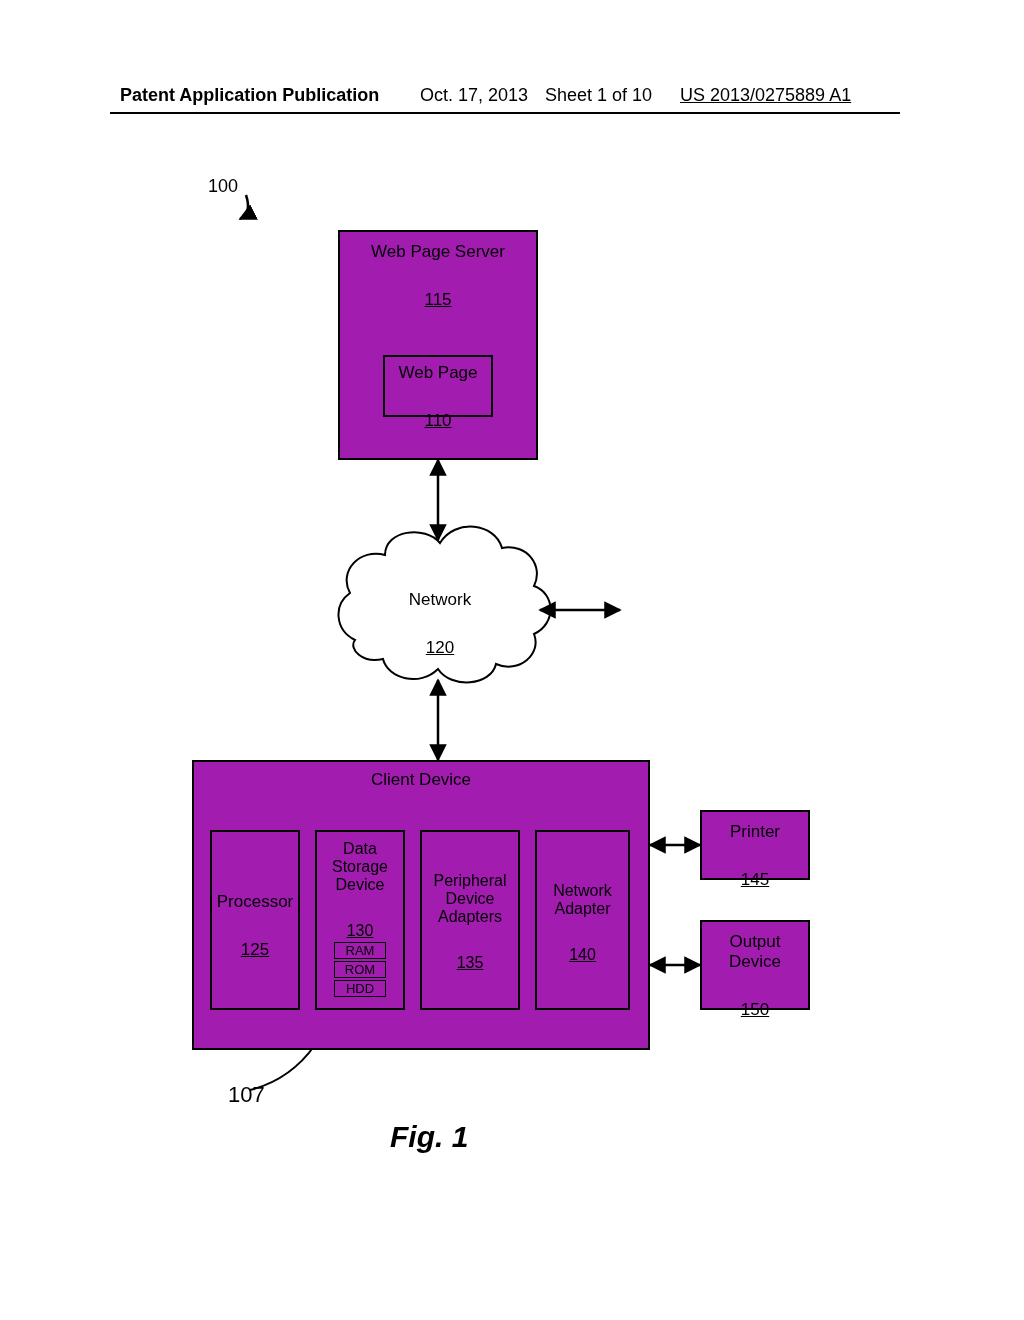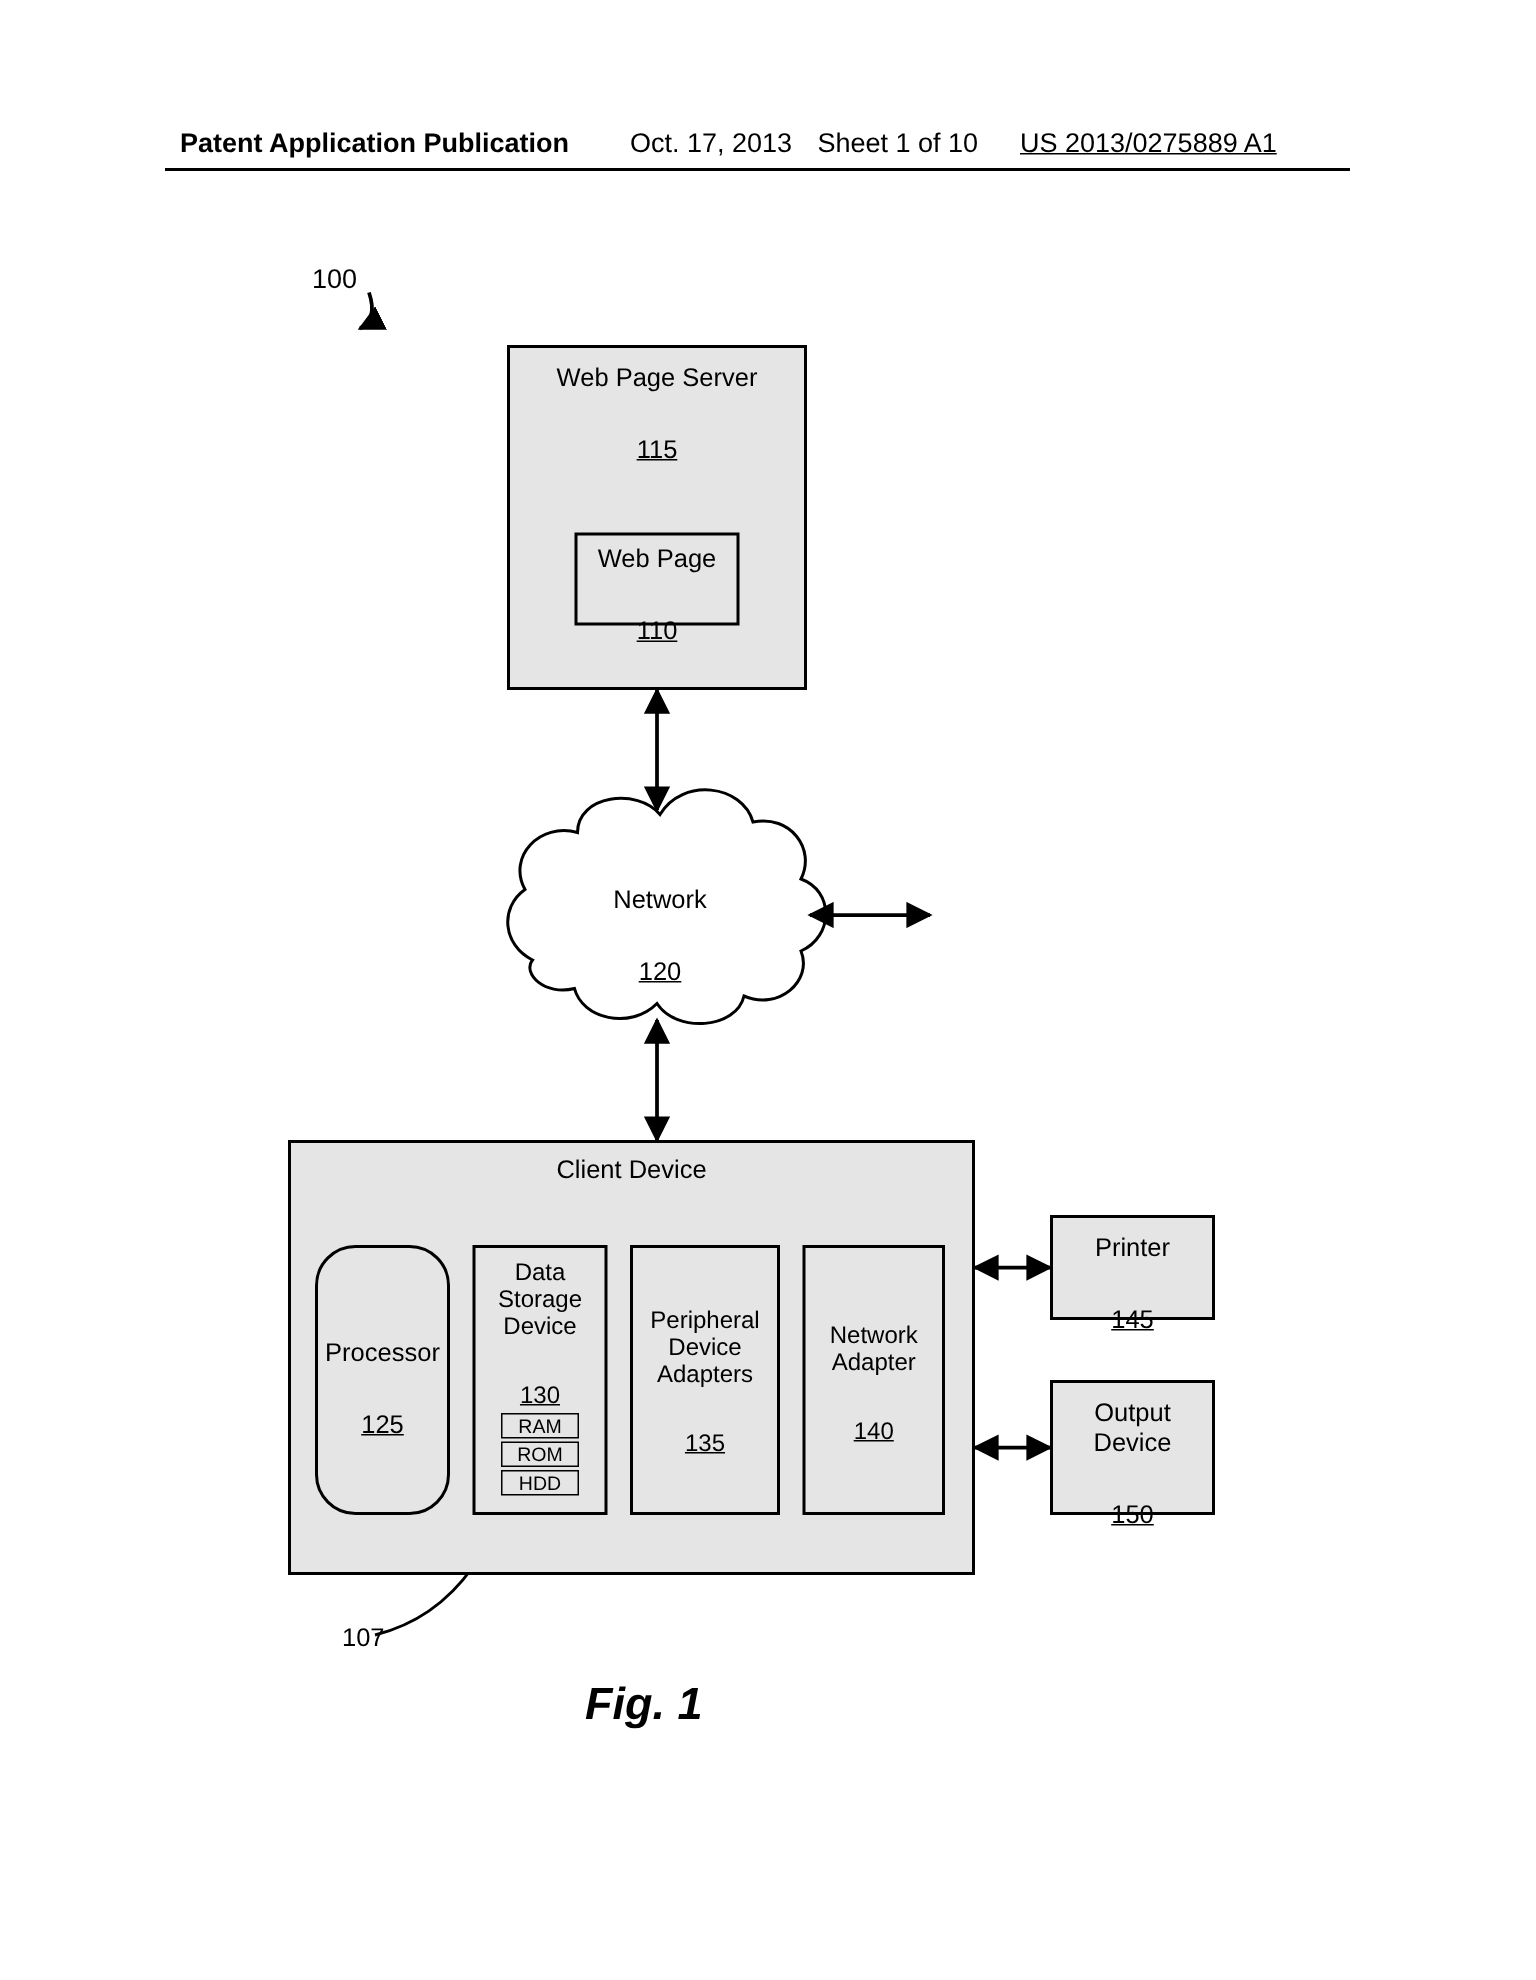--- a/index.html
+++ b/index.html
@@ -41,21 +41,21 @@
     top: 112px;
     left: 110px;
     width: 790px;
     border-top: 2px solid #000;
   }
   .box {
     position: absolute;
     border: 2px solid #000;
     text-align: center;
     font-size: 17px;
-    background: #e5e5e5;
+    background: #a21caf;
     box-sizing: border-box;
   }
   .label {
     display: block;
   }
   .refnum {
     text-decoration: underline;
     margin-top: 28px;
   }
   .figcaption {
@@ -148,21 +148,21 @@
   <div style="position:absolute; top:590px; left:385px; width:110px; text-align:center; font-size:17px;">
     <span class="label">Network</span>
     <span class="label refnum">120</span>
   </div>
 
 
   <div class="box" style="top:760px; left:192px; width:458px; height:290px; padding-top:8px;">
     <span class="label">Client Device</span>
   </div>
 
-  <div class="box" style="top:830px; left:210px; width:90px; height:180px; padding-top:60px;border-radius:27px;">
+  <div class="box" style="top:830px; left:210px; width:90px; height:180px; padding-top:60px;">
     <span class="label">Processor</span>
     <span class="label refnum">125</span>
   </div>
 
   <div class="box" style="top:830px; left:315px; width:90px; height:180px; padding-top:8px; font-size:16px;">
     <span class="label">Data</span>
     <span class="label">Storage</span>
     <span class="label">Device</span>
     <span class="label refnum">130</span>
     <div class="small-chip">RAM</div>
@@ -187,17 +187,17 @@
     <span class="label">Printer</span>
     <span class="label refnum">145</span>
   </div>
 
   <div class="box" style="top:920px; left:700px; width:110px; height:90px; padding-top:10px;">
     <span class="label">Output</span>
     <span class="label">Device</span>
     <span class="label refnum">150</span>
   </div>
 
-  <div style="position:absolute; top:1082px; left:228px; font-size:17px;">107</div>
+  <div style="position:absolute; top:1082px; left:228px; font-size:22px;">107</div>
 
   <div class="figcaption" style="top:1120px; left:390px;">Fig. 1</div>
 
 </div>
 
 </body></html>

